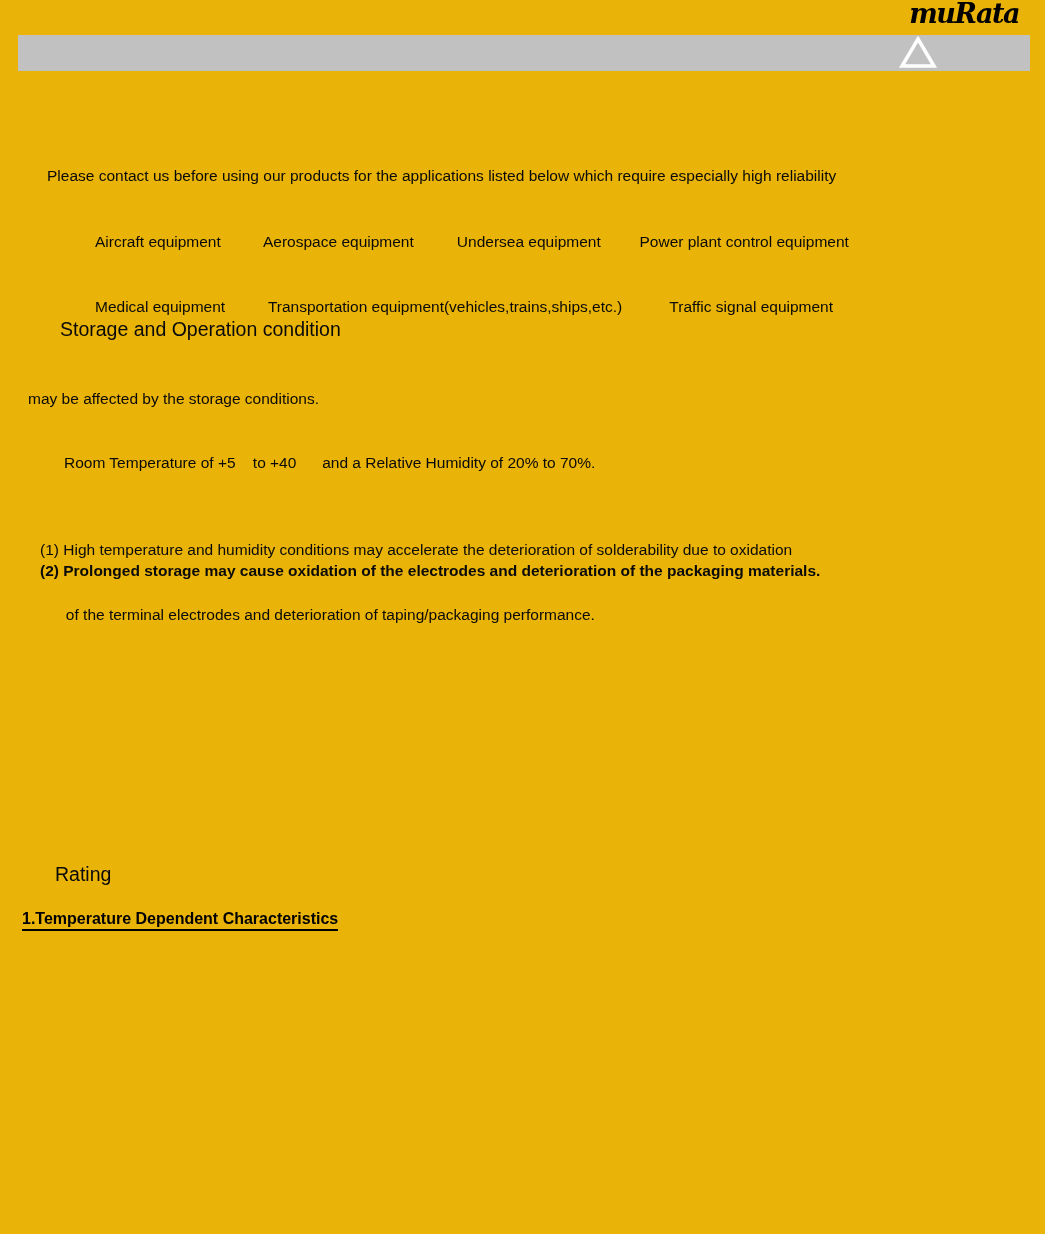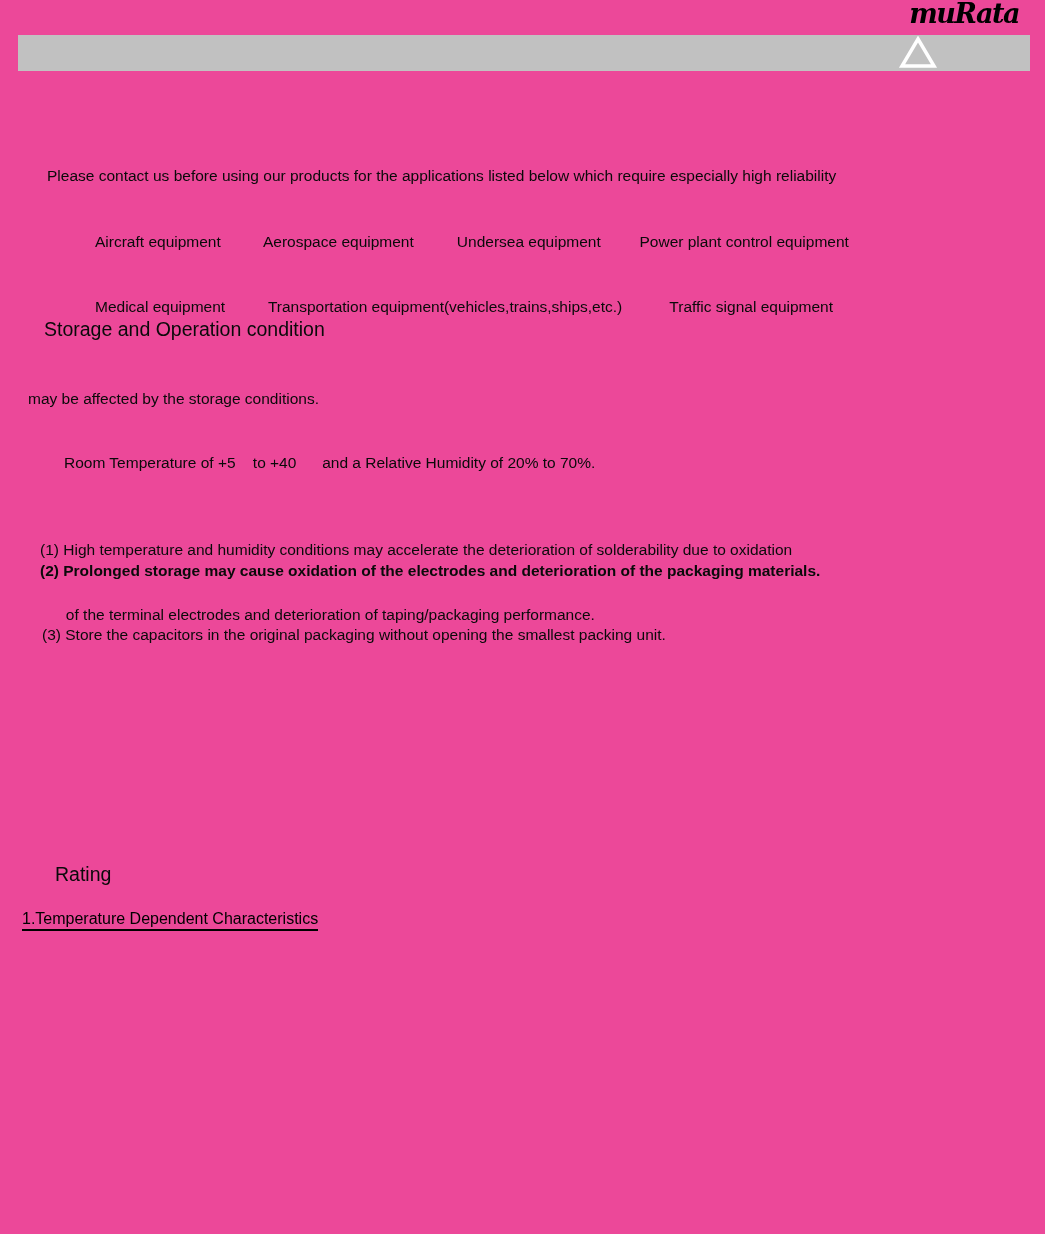--- a/index.html
+++ b/index.html
@@ -1,20 +1,20 @@
 <!DOCTYPE html>
 <html><head>
 <meta charset="utf-8">
 <style>
   html,body{margin:0;padding:0;background:#ffffff;}
   .page{
     position:relative;
     width:1045px;
     height:1234px;
-    background:#ec4899;
+    background:#eab308;
     font-family:"Liberation Sans", sans-serif;
     color:#0a0a0a;
     overflow:hidden;
   }
   .abs{position:absolute;}
   .logo{
     font-family:"DejaVu Serif", serif;
     font-style:italic;
     font-weight:bold;
     font-size:27px;
@@ -34,21 +34,21 @@
     color:#0a0a0a;
   }
   .section-title{
     font-size:19.5px;
     line-height:24px;
     color:#0a0a0a;
     white-space:pre;
   }
   .subsection-title{
     font-size:16px;
-    font-weight:normal;
+    font-weight:bold;
     color:#000;
     border-bottom:2px solid #000;
     padding-bottom:1px;
     display:inline-block;
     white-space:pre;
   }
 </style>
 </head>
 <body>
 
@@ -64,34 +64,33 @@
 
   <div class="abs body-text" style="left:47px; top:122px; width:950px;">
     <div>Please contact us before using our products for the applications listed below which require especially high reliability</div>
   </div>
 
   <div class="abs body-text" style="left:95px; top:188px; width:930px;">
     <div>Aircraft equipment          Aerospace equipment          Undersea equipment         Power plant control equipment</div>
     <div>Medical equipment          Transportation equipment(vehicles,trains,ships,etc.)           Traffic signal equipment</div>
   </div>
 
-  <div class="abs section-title" style="left:44px; top:317px;">Storage and Operation condition</div>
+  <div class="abs section-title" style="left:60px; top:317px;">Storage and Operation condition</div>
 
   <div class="abs body-text" style="left:28px; top:388px;">may be affected by the storage conditions.</div>
 
   <div class="abs body-text" style="left:64px; top:452px;">Room Temperature of +5    to +40      and a Relative Humidity of 20% to 70%.</div>
 
   <div class="abs body-text" style="left:40px; top:496px; width:950px;">
     <div>(1) High temperature and humidity conditions may accelerate the deterioration of solderability due to oxidation</div>
     <div>      of the terminal electrodes and deterioration of taping/packaging performance.</div>
   </div>
 
   <div class="abs body-text" style="left:40px; top:560px; width:950px;font-weight:bold;">(2) Prolonged storage may cause oxidation of the electrodes and deterioration of the packaging materials.</div>
 
-  <div class="abs body-text" style="left:42px; top:624px; width:950px;">(3) Store the capacitors in the original packaging without opening the smallest packing unit.</div>
 
   <div class="abs section-title" style="left:44px; top:862px;margin-left:11px;">Rating</div>
 
   <div class="abs" style="left:22px; top:910px;">
     <span class="subsection-title">1.Temperature Dependent Characteristics</span>
   </div>
 
 </div>
 
 </body></html>

